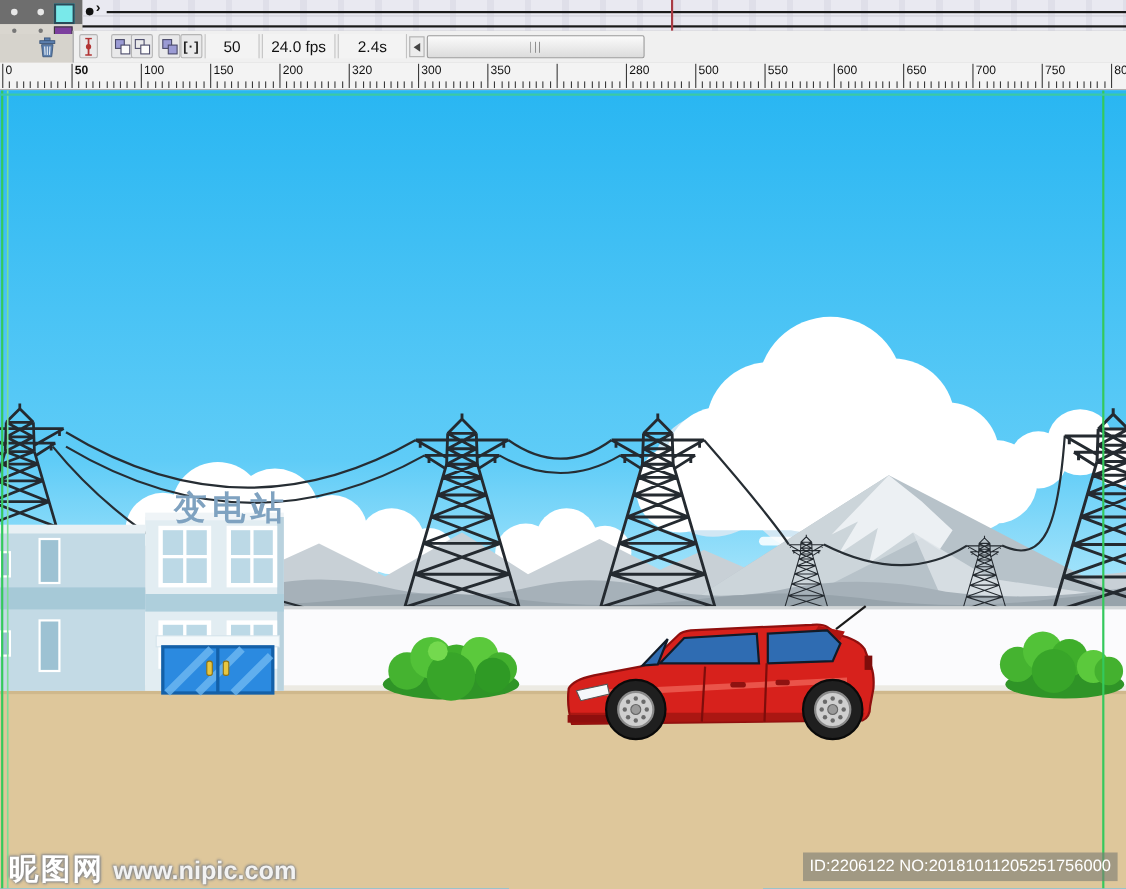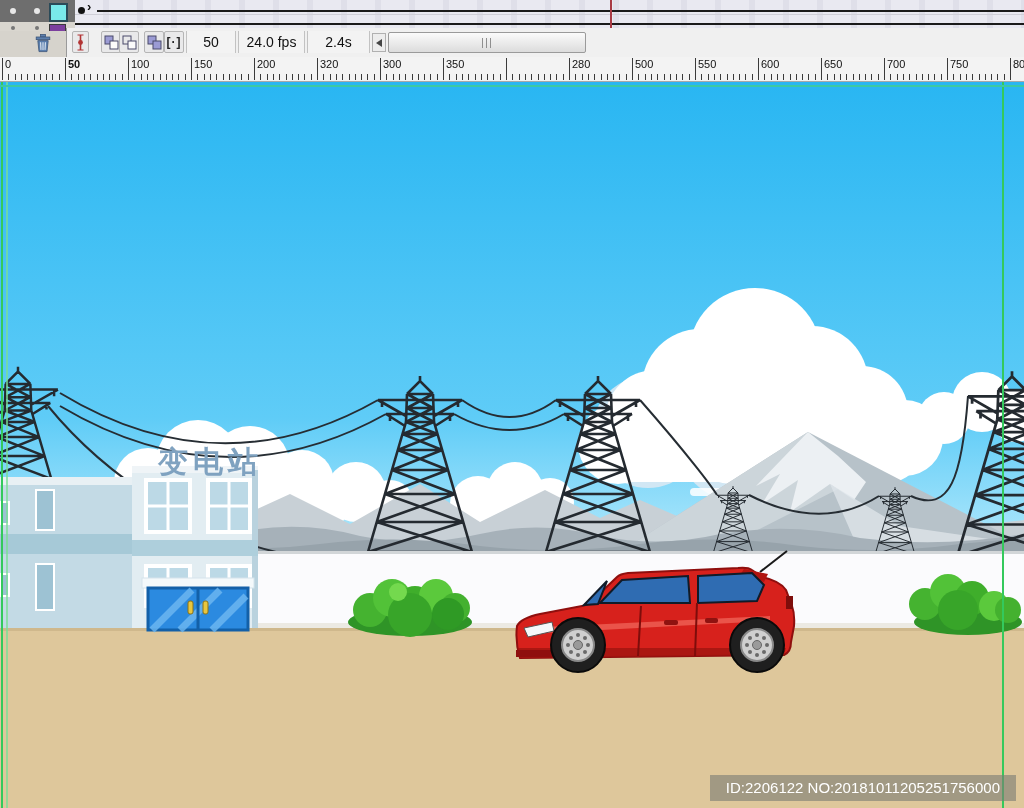--- a/index.html
+++ b/index.html
@@ -61,21 +61,21 @@
   .tick.major{top:1px;height:22px;}
   .tick.minor{top:17px;height:6px;}
   .tick-label{position:absolute;top:1px;font-size:11px;color:#111;}
   
   #stage{position:absolute;left:0;top:82px;width:1024px;height:726px;overflow:hidden;background:#35bdf2;}
   #scene{position:absolute;left:0;top:0;}
   .wm-left{position:absolute;left:8px;top:690px;color:#fff;
      text-shadow:-1px -1px 2px #8a8a8a,1px 1px 2px #8a8a8a,0 0 3px #999;white-space:nowrap;}
   .wm-left .site{font-size:27px;font-weight:bold;letter-spacing:2px;}
   .wm-left .url{font-size:23px;font-weight:bold;margin-left:8px;color:#f2f2f2;}
-  .wm-right{position:absolute;right:8px;top:693px;height:22px;line-height:22px;padding:2px 16px;
+  .wm-right{position:absolute;right:8px;top:693px;height:22px;line-height:22px;padding:2px 6px;
      background:rgba(125,125,116,0.62);color:#fff;font-size:15px;white-space:nowrap;}
 </style>
 </head>
 <body>
 
 <div id="app">
 
   <div id="timeline">
     <div id="layers-col">
       <div class="layer-row sel">
@@ -545,15 +545,18 @@
       </g>
 
       <g>
         <line x1="2" y1="0" x2="2" y2="726" stroke="#34c95c" stroke-width="2"></line>
         <line x1="7" y1="0" x2="7" y2="726" stroke="#7adf95" stroke-width="1.5"></line>
         <line x1="1003" y1="0" x2="1003" y2="726" stroke="#34c95c" stroke-width="2"></line>
         <line x1="0" y1="4" x2="1024" y2="4" stroke="#3cc9a4" stroke-width="2"></line>
       </g>
     </svg>
 
+    <div class="wm-left">
+      <span class="site">昵图网</span><span class="url">www.nipic.com</span>
+    </div>
     <div class="wm-right">ID:2206122 NO:20181011205251756000</div>
   </div>
 </div>
 
 </body></html>

